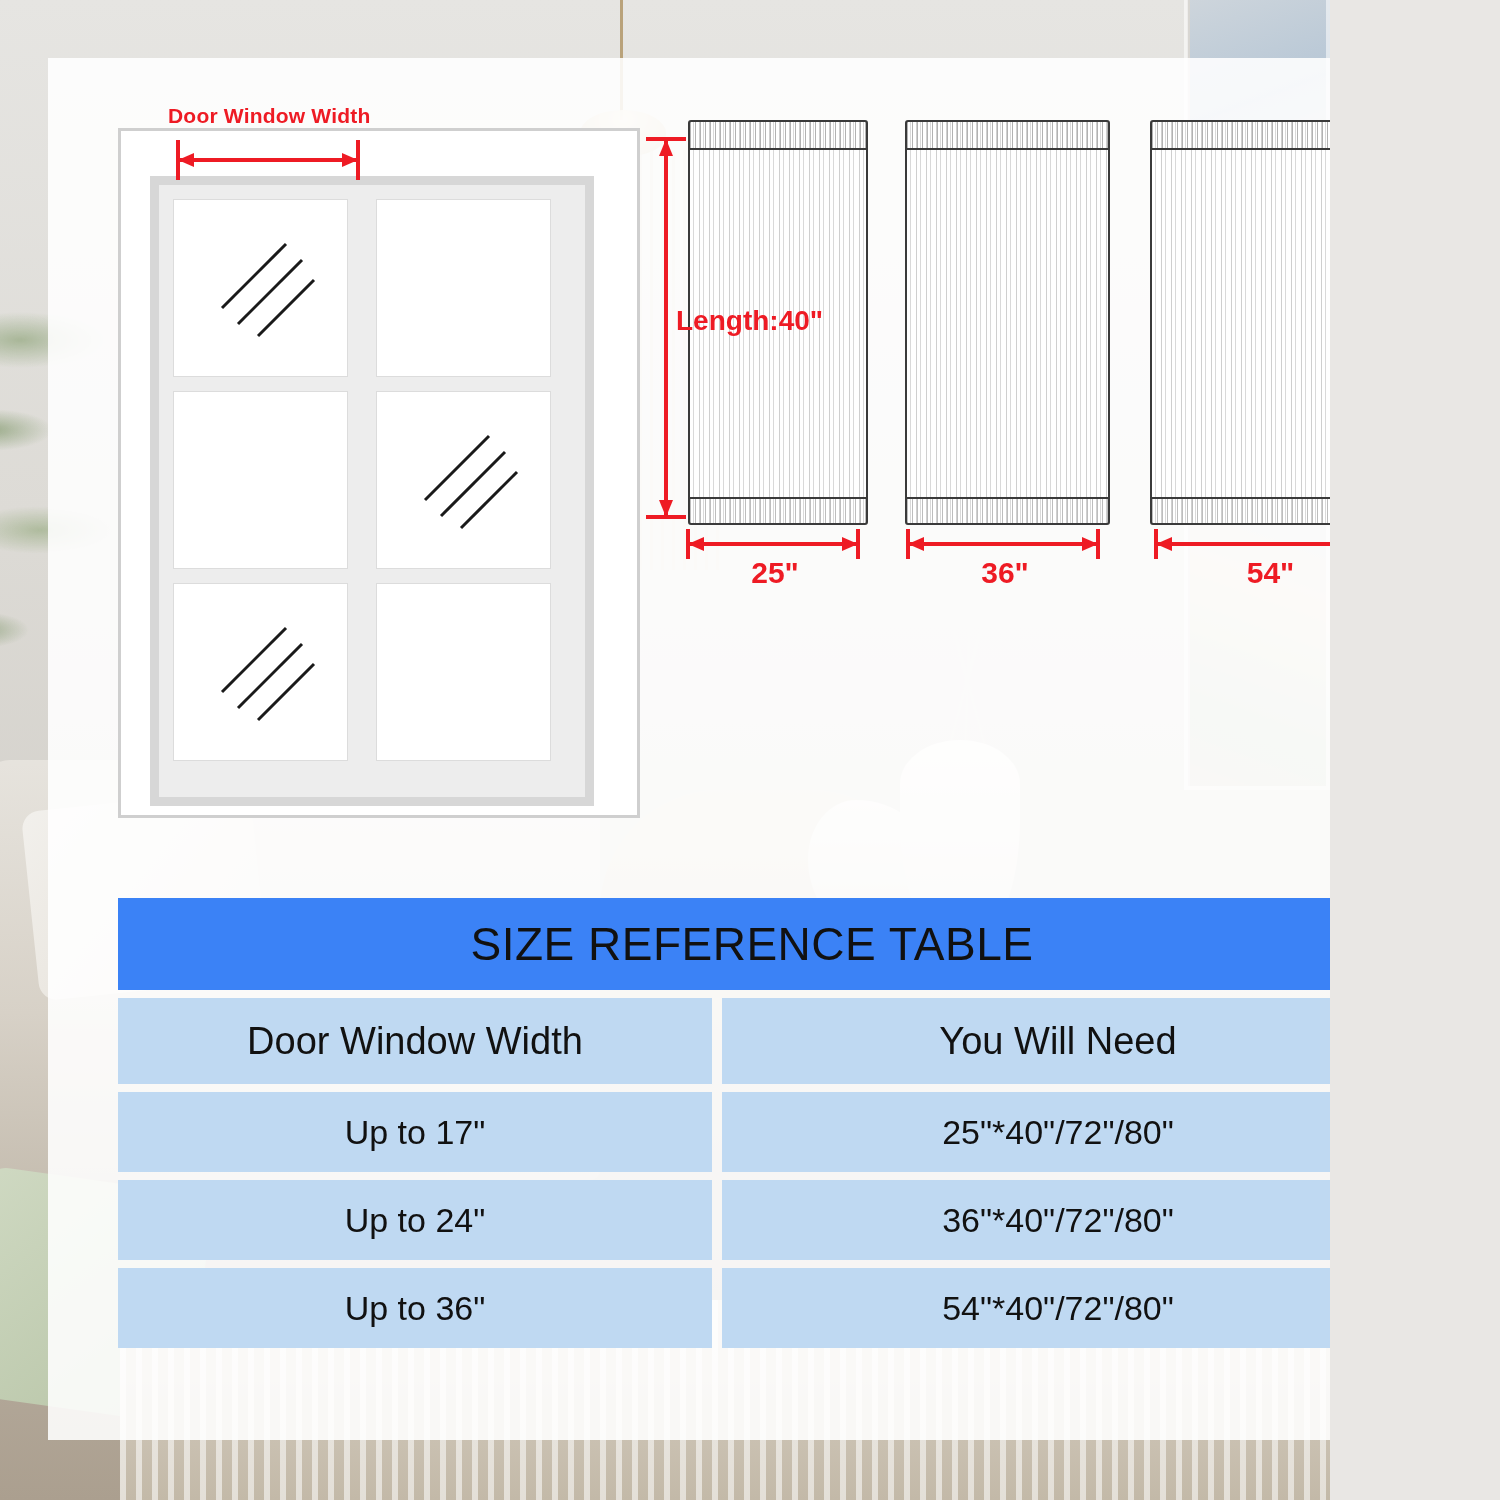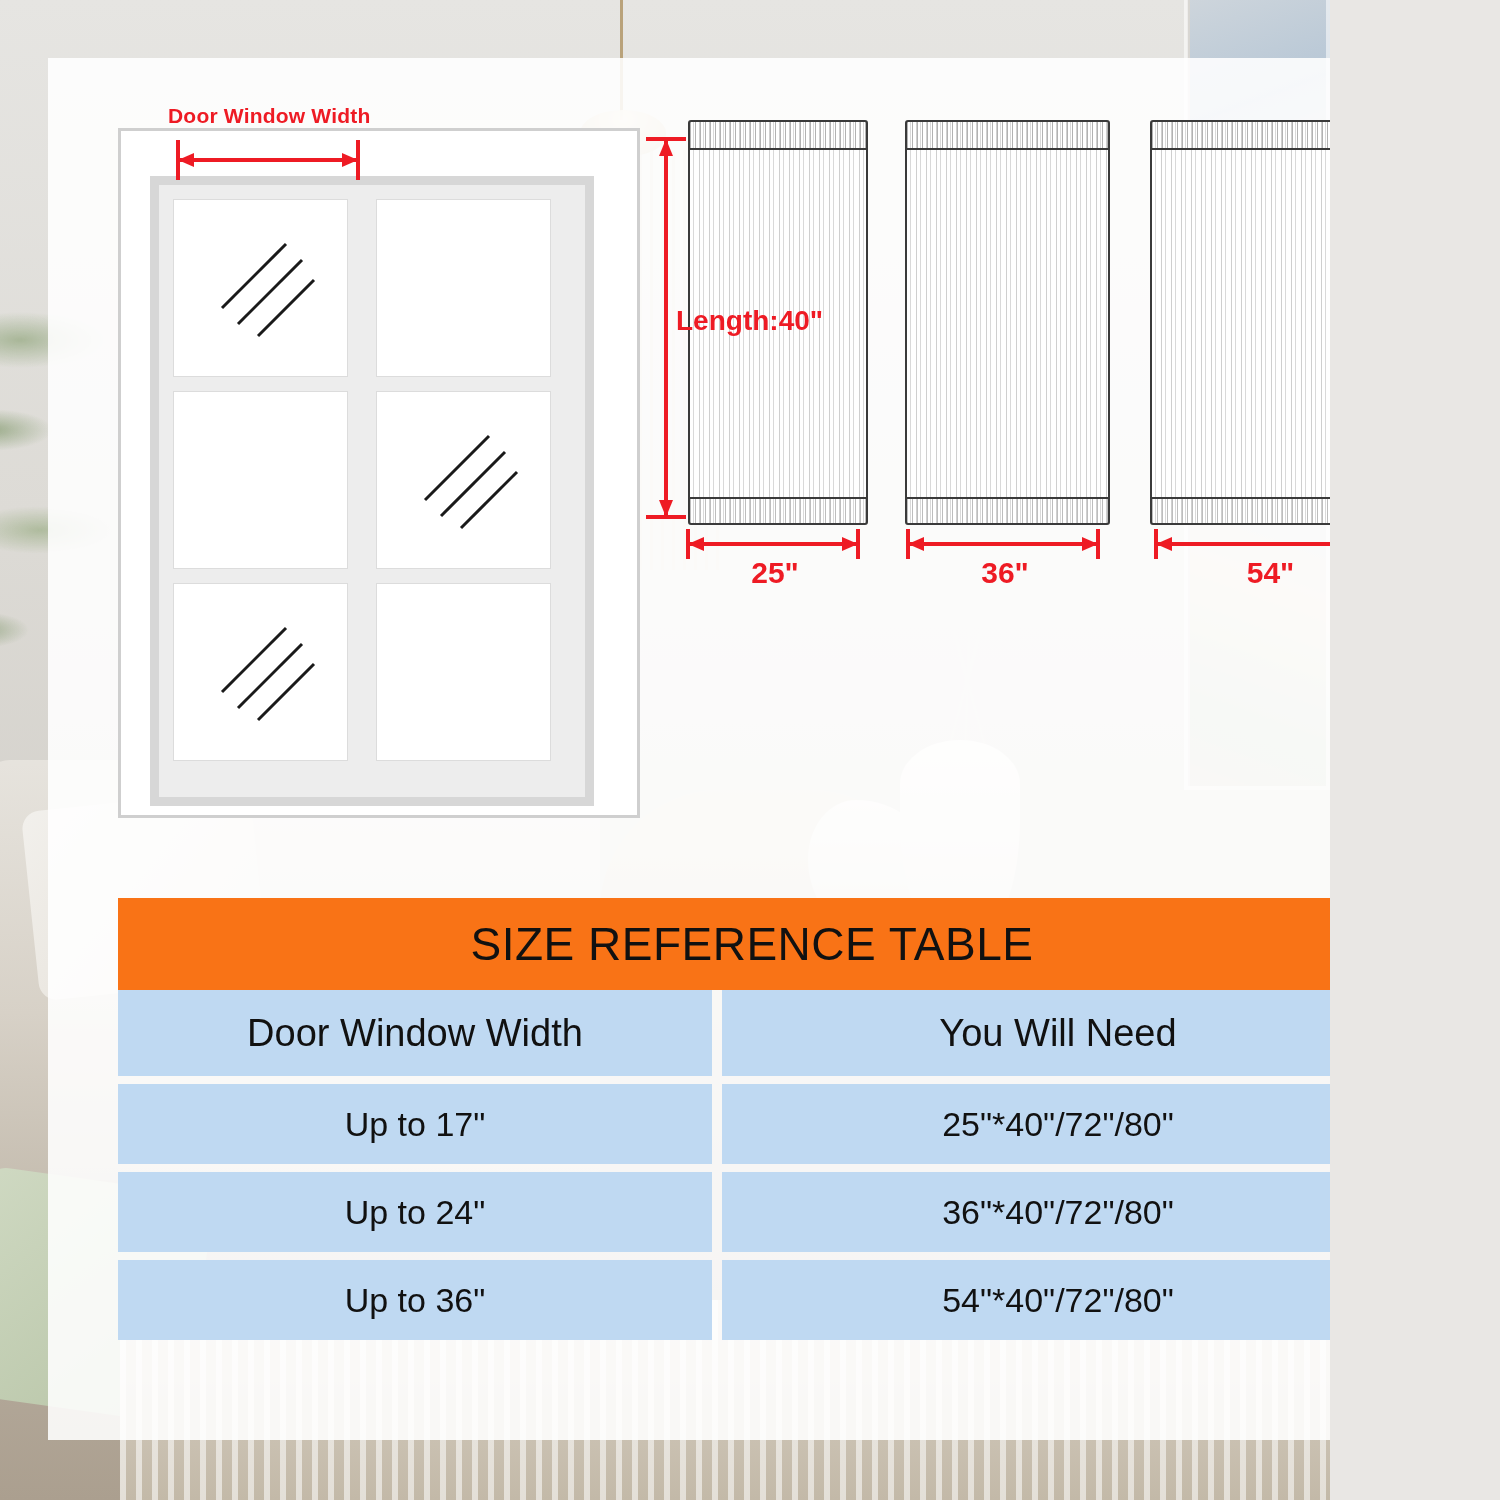--- a/index.html
+++ b/index.html
@@ -249,27 +249,28 @@
 
   
   .table {
     position: absolute;
     left: 118px;
     top: 898px;
     width: 1268px;
   }
   .table-title {
     height: 92px;
-    background: #f97316;
+    background: #3b82f6;
     display: flex;
     align-items: center;
     justify-content: center;
     color: #111;
     font-size: 46px;
     letter-spacing: .5px;
+    margin-bottom: 8px;
   }
   .trow {
     display: flex;
     gap: 10px;
     margin-bottom: 8px;
   }
   .tcell {
     background: #bfd9f2;
     height: 80px;
     display: flex;

